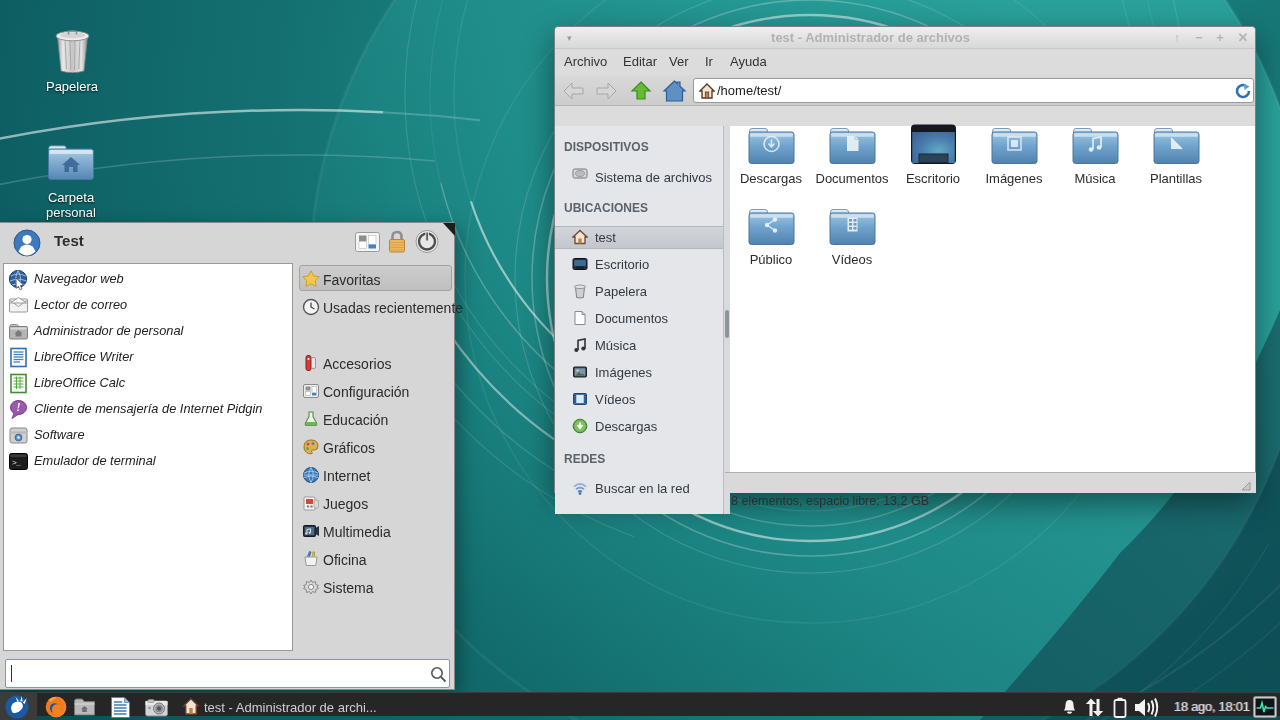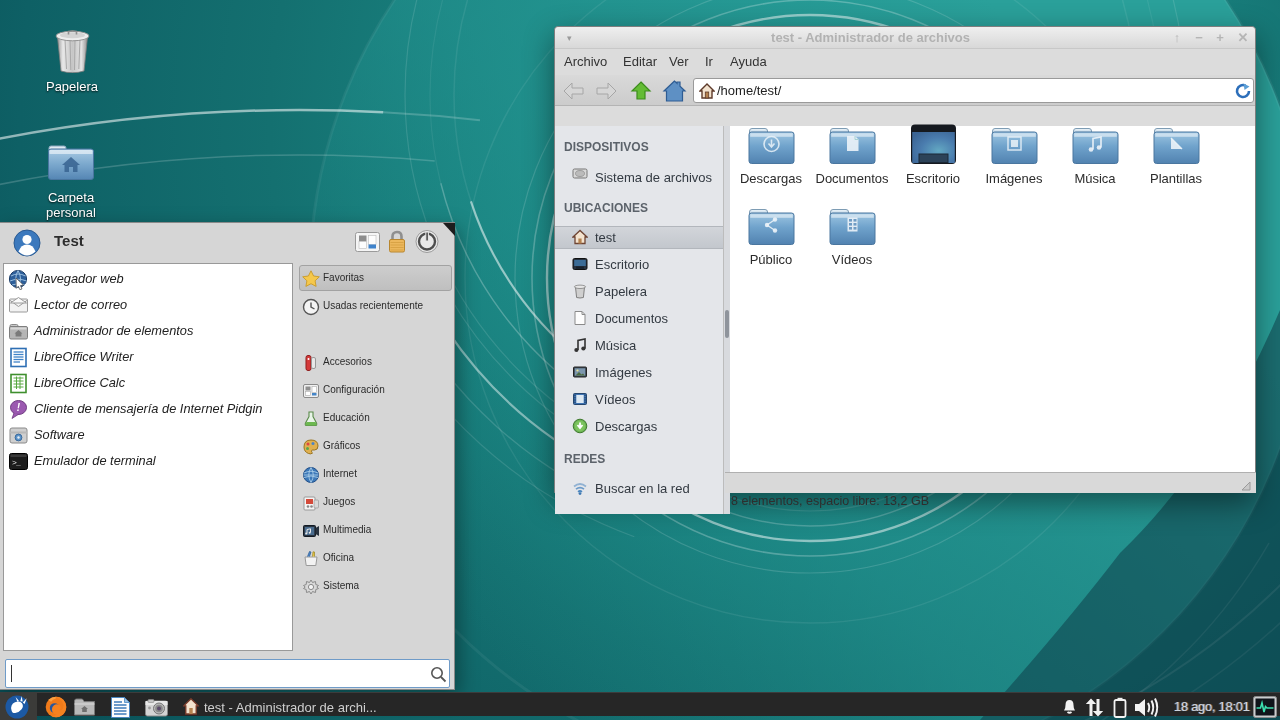--- a/index.html
+++ b/index.html
@@ -34,21 +34,21 @@
 .ficon .lbl{margin-top:6px;}
 
 #whisker{position:absolute;left:0;top:222px;width:455px;height:468px;background:#d6d6d6;border:1px solid #8a8a8a;border-left:none;box-shadow:4px 6px 18px rgba(0,0,0,.35);}
 #wh-name{position:absolute;left:54px;top:9px;font-size:15px;font-weight:bold;color:#2d2d2d;}
 #applist{position:absolute;left:3px;top:40px;width:290px;height:388px;background:#fff;border:1px solid #999;font-style:italic;}
 .arow{position:absolute;left:0;width:100%;height:26px;}
 .arow svg{position:absolute;left:4px;top:3px;}
 .arow span{position:absolute;left:30px;top:5px;font-size:12.8px;color:#222;}
 .crow{position:absolute;left:299px;width:153px;height:28px;}
 .crow svg{position:absolute;left:3px;top:5px;}
-.crow span{position:absolute;left:24px;top:7px;font-size:10px;color:#2b2b2b;white-space:nowrap;}
+.crow span{position:absolute;left:24px;top:7px;font-size:14px;color:#2b2b2b;white-space:nowrap;}
 #favsel{position:absolute;left:299px;top:42px;width:153px;height:26px;background:linear-gradient(#cdcdcd,#bfbfbf);border:1px solid #a2a2a2;border-radius:3px;}
 #wh-search{position:absolute;left:5px;top:436px;width:445px;height:29px;background:#fff;border:1px solid #6f9bc8;border-radius:2px;}
 
 #taskbar{position:absolute;left:0;top:692px;width:1280px;height:24px;background:#262626;border-top:1px solid #3c3c3c;}
 #wbtn{position:absolute;left:0;top:0;width:37px;height:28px;background:#3b3b39;}
 #task-title{position:absolute;left:204px;top:7px;font-size:13px;color:#cfcfcf;}
 #clock{position:absolute;left:1174px;top:6px;font-size:13px;letter-spacing:-0.3px;color:#ccd4dc;text-shadow:-1px 0 0 rgba(110,170,255,0.55),1px 0 0 rgba(235,140,40,0.55);}
 .tray{position:absolute;top:0;}
 </style></head><body>
 <svg id="wall" viewBox="0 0 1280 720">
@@ -419,21 +419,21 @@
         </svg>
         <span>Lector de correo</span>
       </div>
   <div class="arow" style="top:54px">
         <svg width="21" height="21" viewBox="0 0 21 21">
           <path d="M2 5 Q2 3.5 3.5 3.5 L8.5 3.5 Q10 3.5 10 5 L10 6 L2 6 Z" fill="#c9c9c9" stroke="#8a8a8a"></path>
           <rect x="1.5" y="5.5" width="18" height="12.5" rx="1.5" fill="#b5b5b5" stroke="#7e7e7e"></rect>
           <rect x="2.5" y="6.5" width="16" height="2" fill="#d8d8d8"></rect>
           <path d="M10.5 9 L6.5 12.5 L7.6 12.5 L7.6 15.5 L13.4 15.5 L13.4 12.5 L14.5 12.5 Z" fill="#7a7a7a"></path>
         </svg>
-        <span>Administrador de elementos</span>
+        <span>Administrador de personal</span>
       </div>
   <div class="arow" style="top:80px">
         <svg width="21" height="21" viewBox="0 0 21 21">
           <rect x="3" y="1.5" width="15" height="18" fill="#fff" stroke="#2e6fb4" stroke-width="1.6"></rect>
           <g stroke="#3f83c8" stroke-width="1.3">
             <line x1="5.5" y1="5" x2="15.5" y2="5"></line>
             <line x1="5.5" y1="7.5" x2="15.5" y2="7.5"></line>
             <line x1="5.5" y1="10" x2="15.5" y2="10"></line>
             <line x1="5.5" y1="12.5" x2="15.5" y2="12.5"></line>
             <line x1="5.5" y1="15" x2="12" y2="15"></line>

